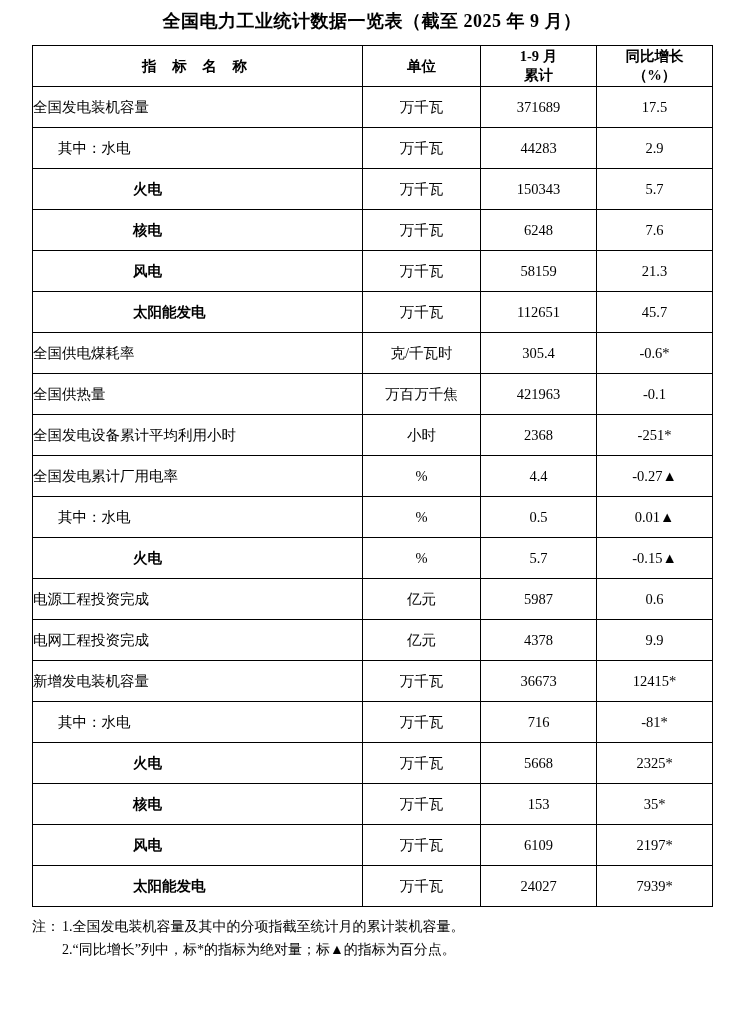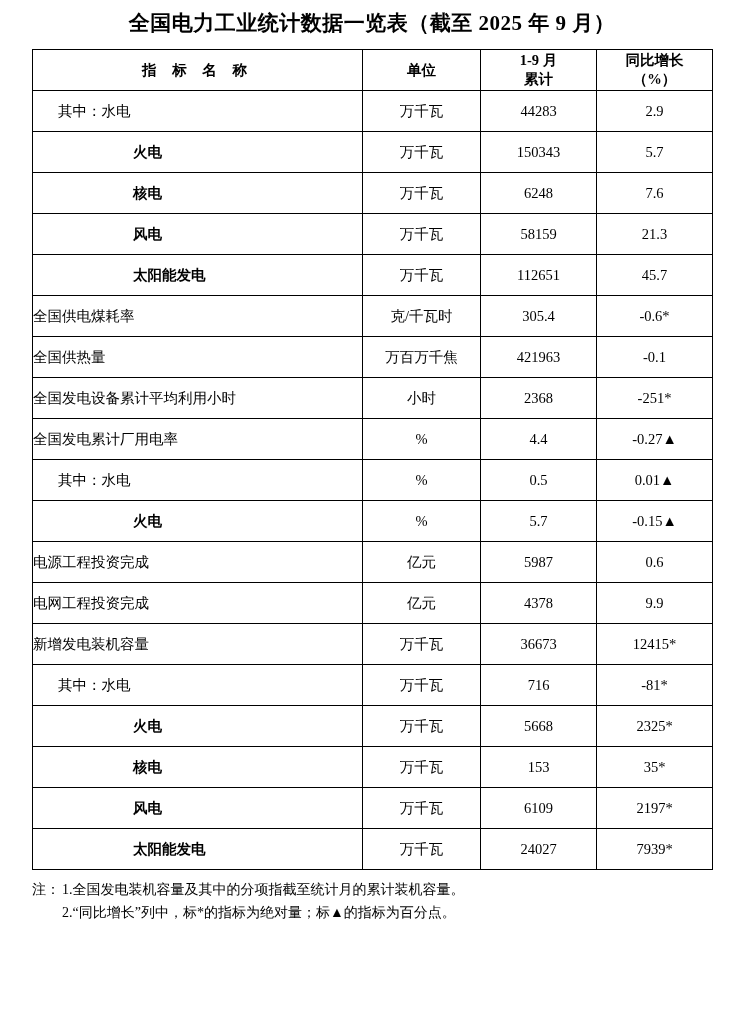--- a/index.html
+++ b/index.html
@@ -16,21 +16,21 @@
   }
   .page {
     width: 744px;
     height: 1014px;
     position: relative;
     box-sizing: border-box;
     padding: 0 32px;
   }
   .doc-title {
     text-align: center;
-    font-size: 21px;
+    font-size: 18px;
     font-weight: bold;
     letter-spacing: 0.5px;
     padding-top: 10px;
     padding-bottom: 12px;
     line-height: 1.3;
   }
   table.stat-table {
     width: 680px;
     border-collapse: collapse;
     table-layout: fixed;
@@ -123,20 +123,26 @@
           <span class="hdr-two-line">累计</span>
         </th>
         <th>
           <span class="hdr-two-line">同比增长</span>
           <span class="hdr-two-line">（%）</span>
         </th>
       </tr>
     </thead>
     <tbody id="table-body">
         <tr>
+          <td class="name">全国发电装机容量</td>
+          <td class="unit">万千瓦</td>
+          <td class="value">371689</td>
+          <td class="yoy">17.5</td>
+        </tr>
+        <tr>
           <td class="name indent-1">其中：水电</td>
           <td class="unit">万千瓦</td>
           <td class="value">44283</td>
           <td class="yoy">2.9</td>
         </tr>
         <tr>
           <td class="name indent-2">火电</td>
           <td class="unit">万千瓦</td>
           <td class="value">150343</td>
           <td class="yoy">5.7</td>

